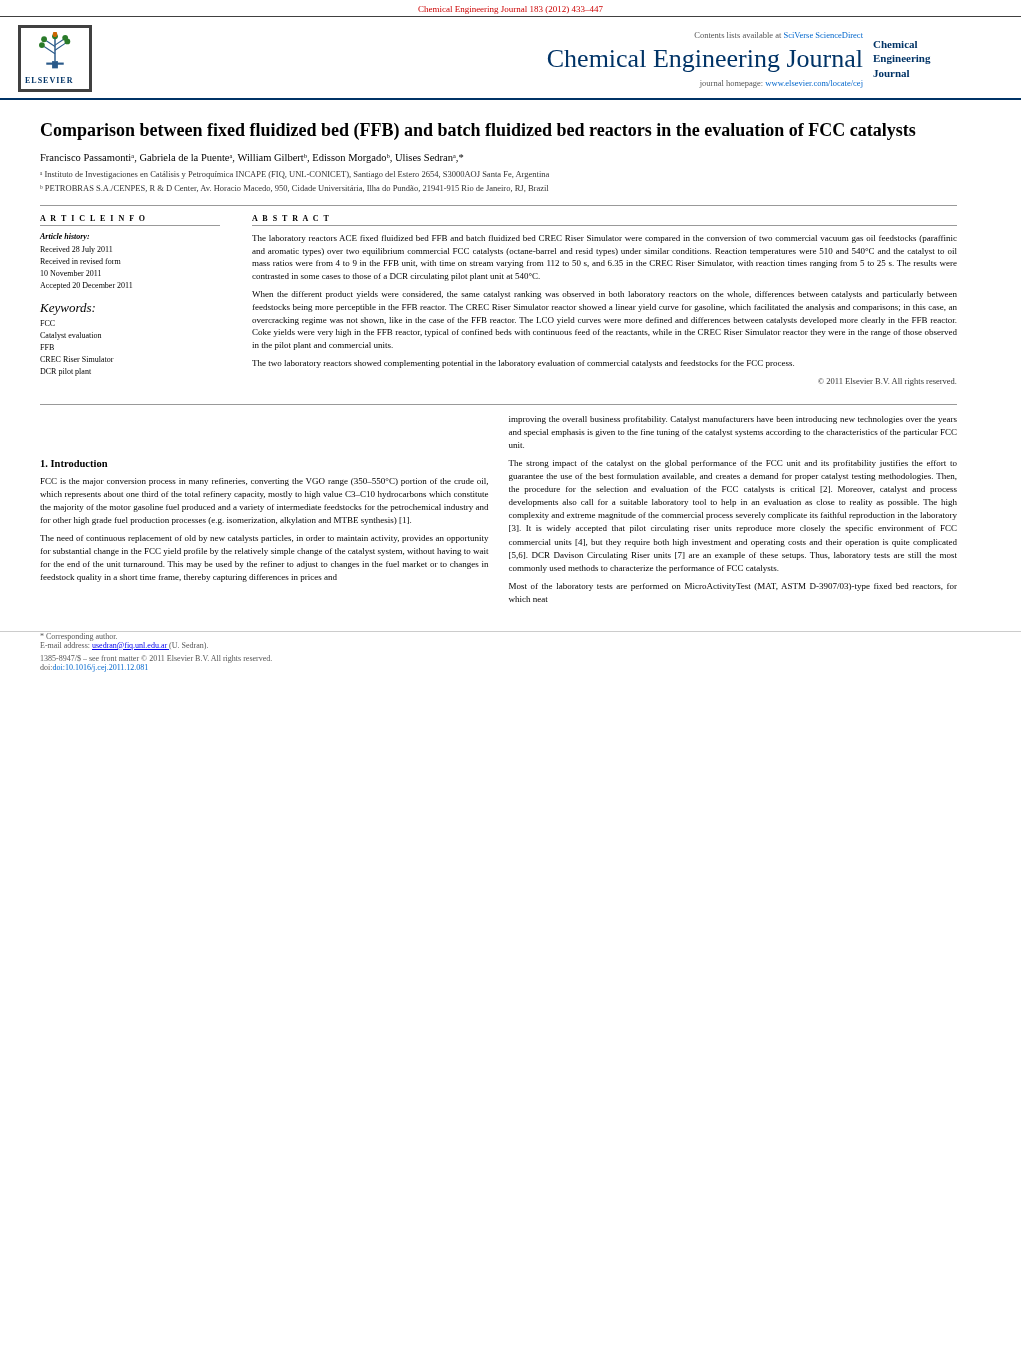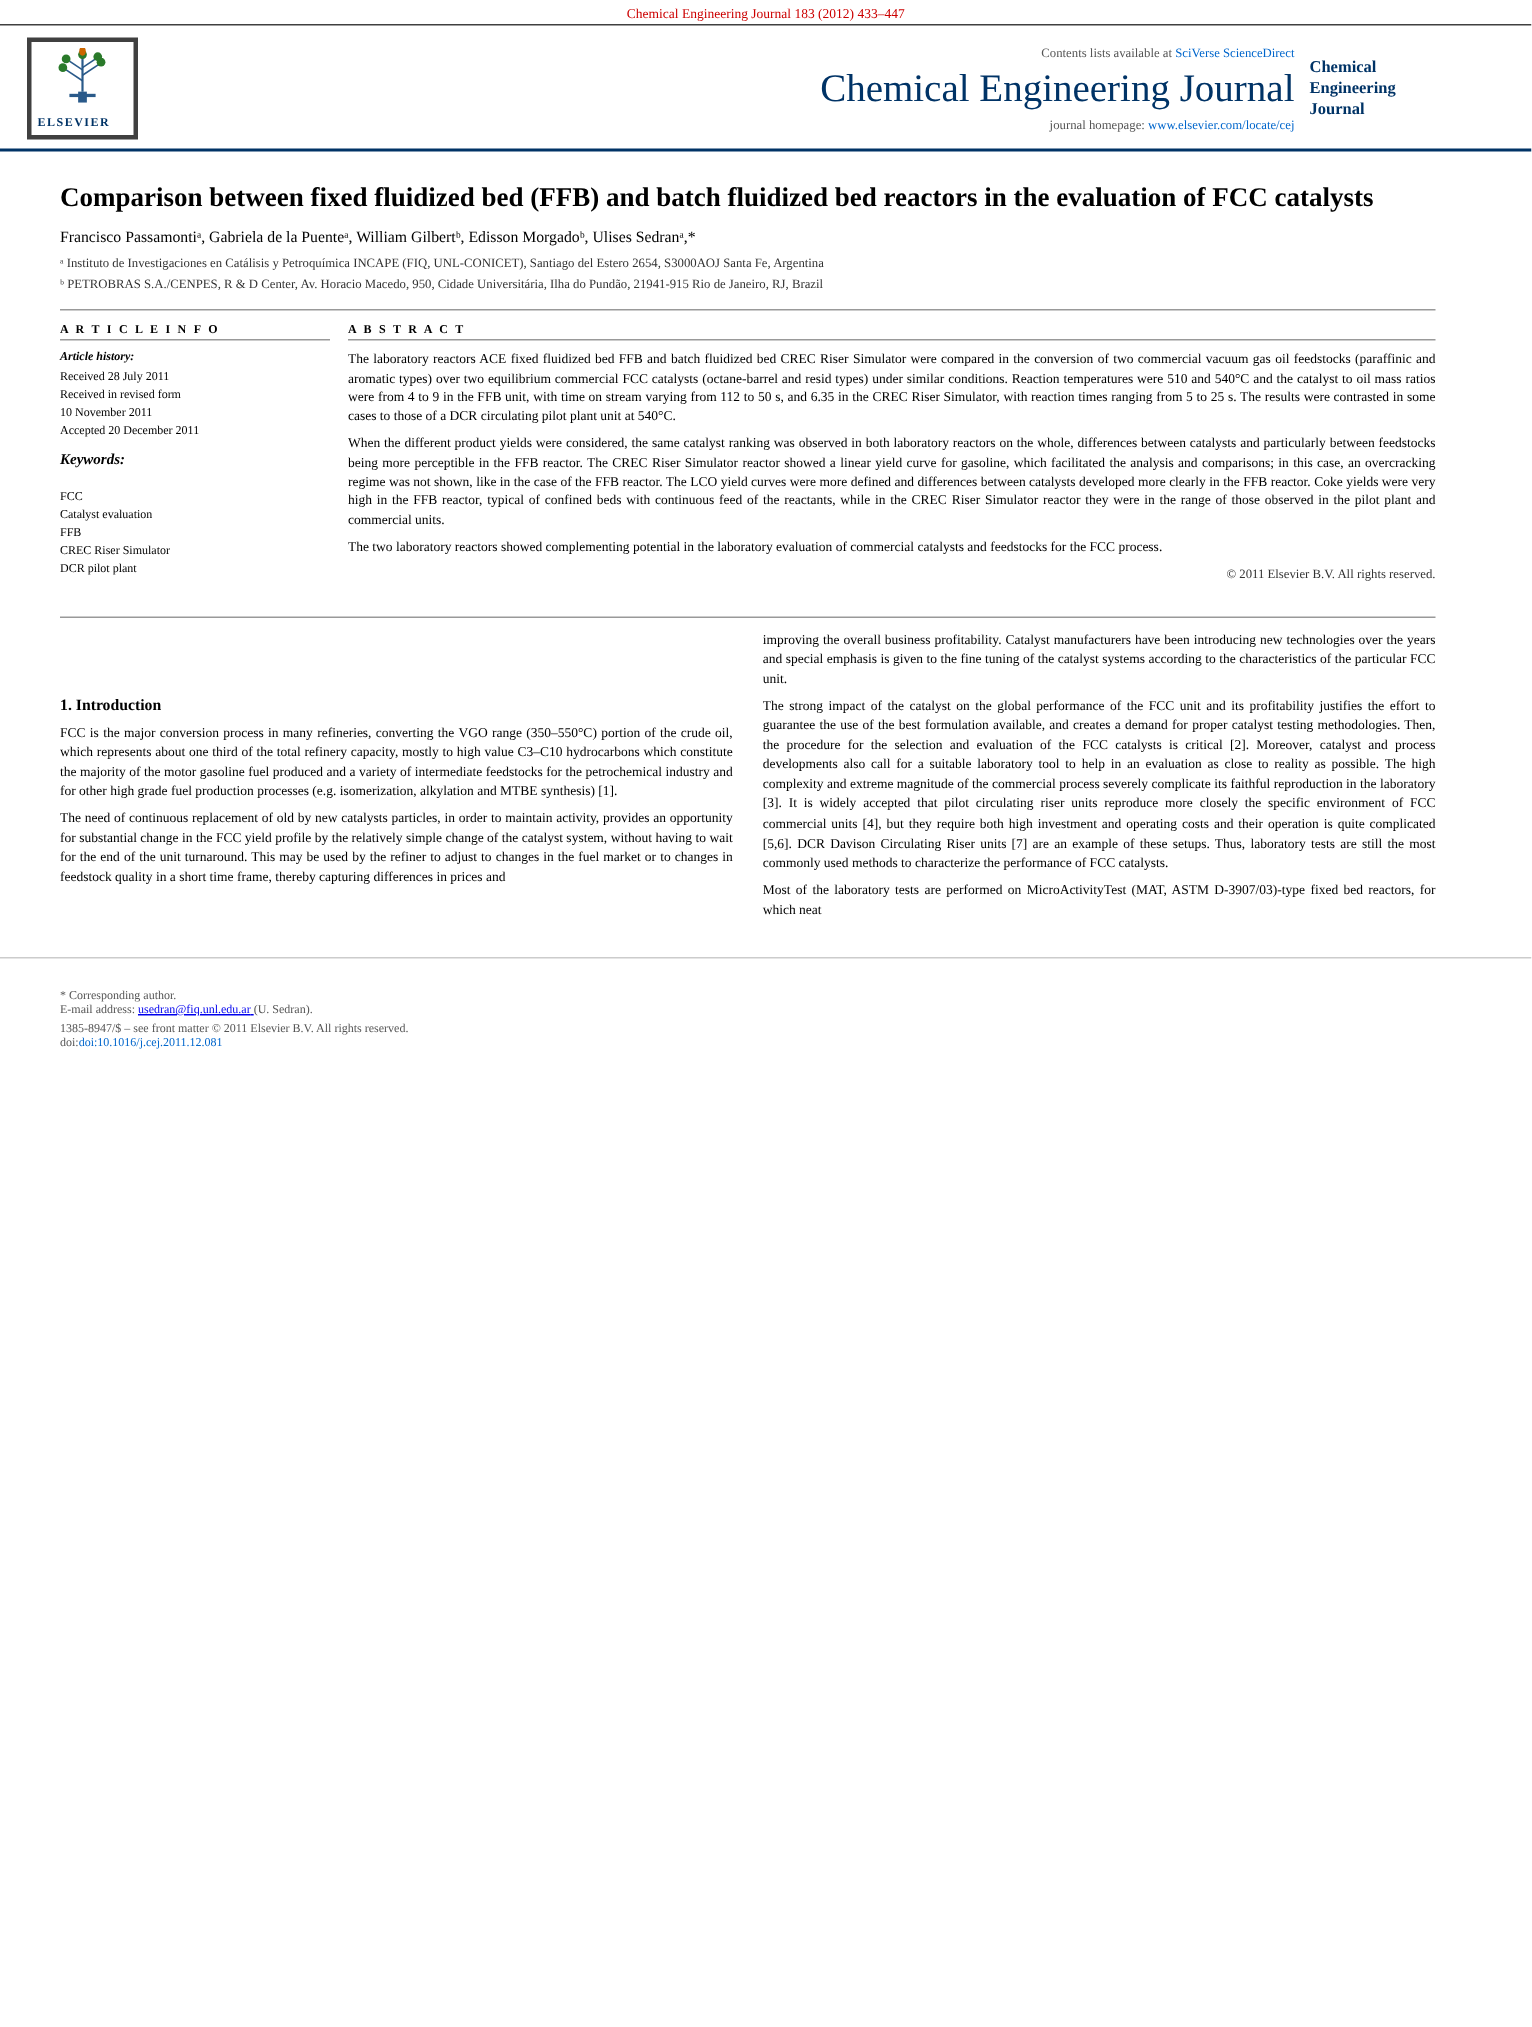--- a/index.html
+++ b/index.html
@@ -132,21 +132,21 @@
     
     .divider {
       border: none;
       border-top: 1px solid #999;
       margin: 8px 0;
     }
 
     
     .two-col {
       display: flex;
-      gap: 12px;
+      gap: 32px;
       margin-bottom: 16px;
     }
 
     .left-col {
       width: 180px;
       flex-shrink: 0;
     }
 
     .right-col {
       flex: 1;
@@ -181,24 +181,24 @@
     .article-history-items {
       font-size: 8px;
       line-height: 1.5;
     }
 
     .keywords-section {
       margin-top: 6px;
     }
 
     .keywords-title {
-      font-size: 10px;
+      font-size: 13px;
       font-style: italic;
-      font-weight: bold;
-      margin-bottom: 13px;
+      font-weight: normal;
+      margin-bottom: 2px;
     }
 
     .keywords-list {
       font-size: 8px;
       line-height: 1.5;
     }
 
     
     .abstract-header {
       font-size: 8px;
@@ -259,21 +259,21 @@
       line-height: 1.45;
       text-align: justify;
     }
 
     .body-text p {
       margin-bottom: 5px;
     }
 
     
     .page-footer {
-      padding: 20px 40px;
+      padding: 0 40px;
       font-size: 8px;
       color: #555;
       border-top: 1px solid #ccc;
       margin-top: 10px;
     }
 
     .footer-footnotes {
       margin-bottom: 4px;
     }
 

